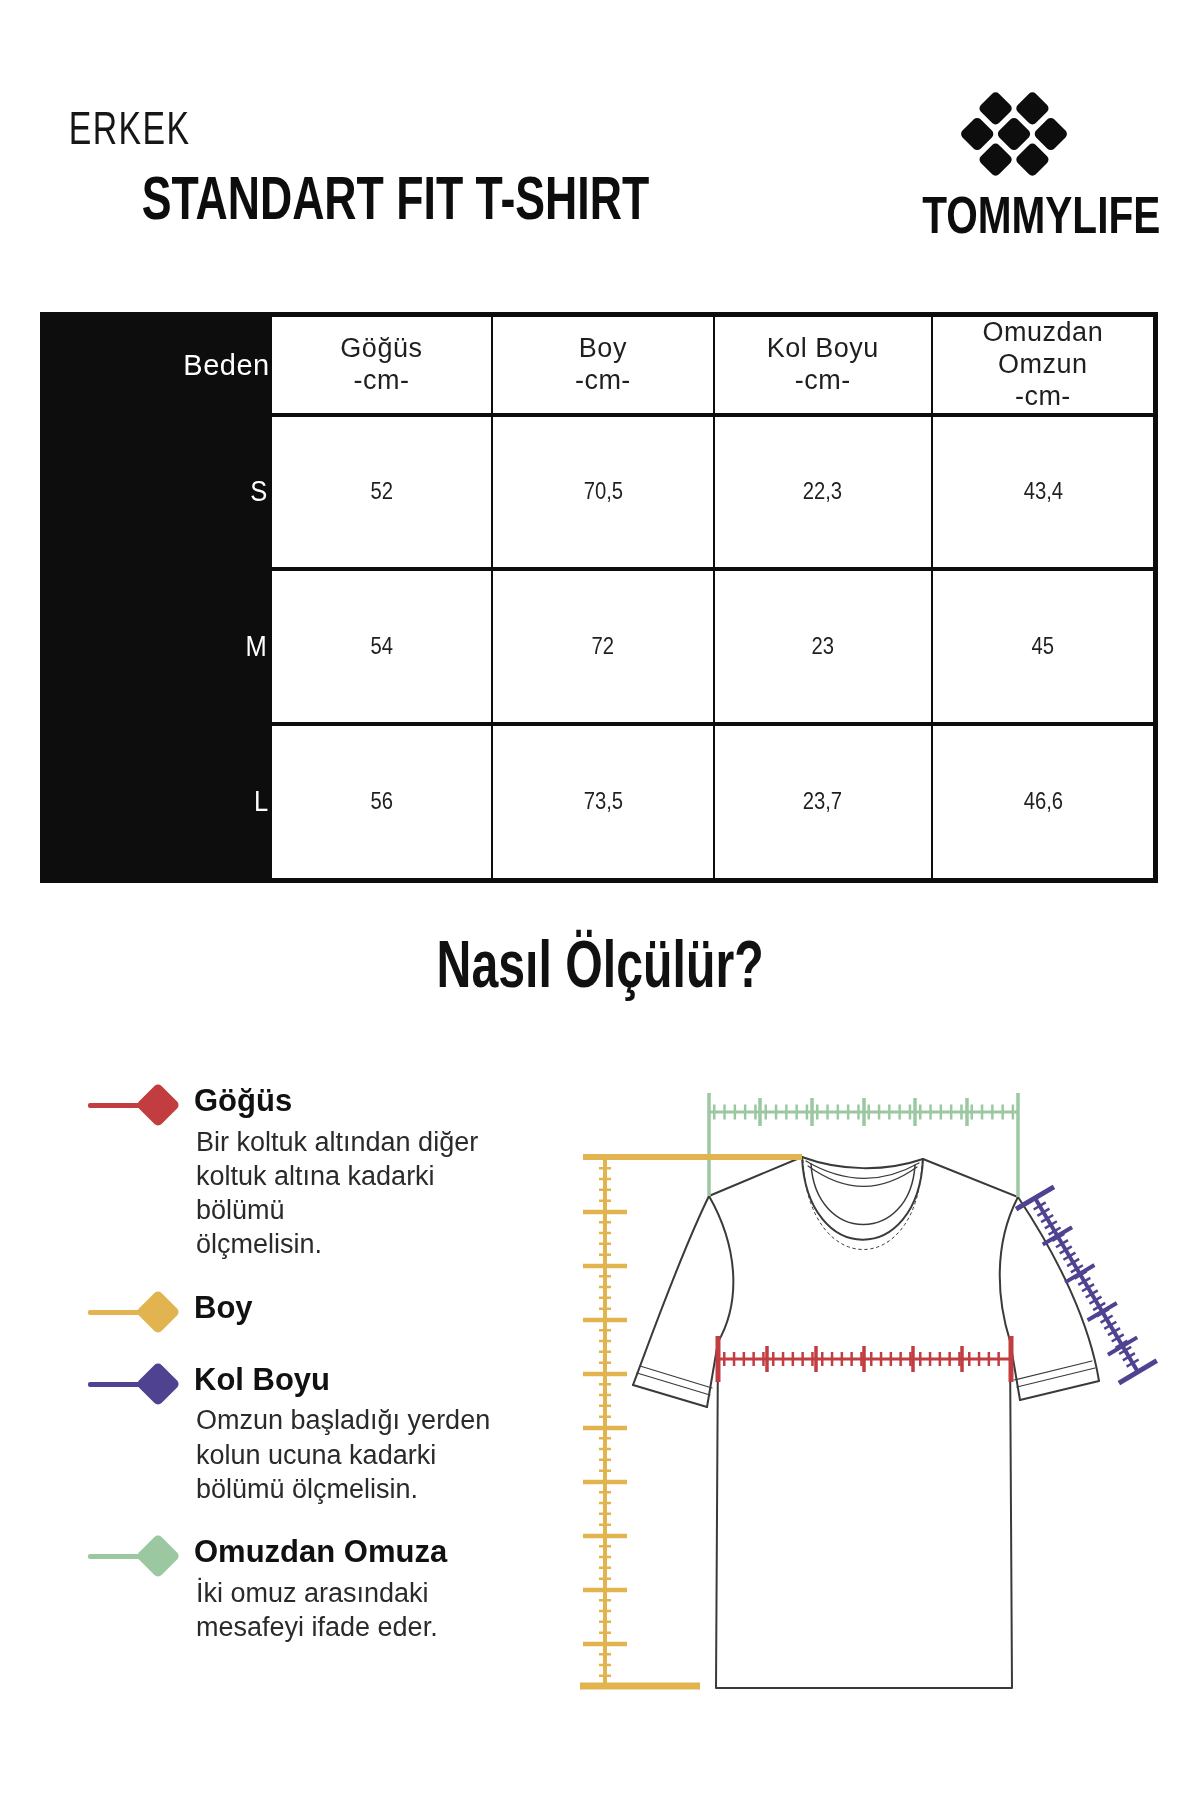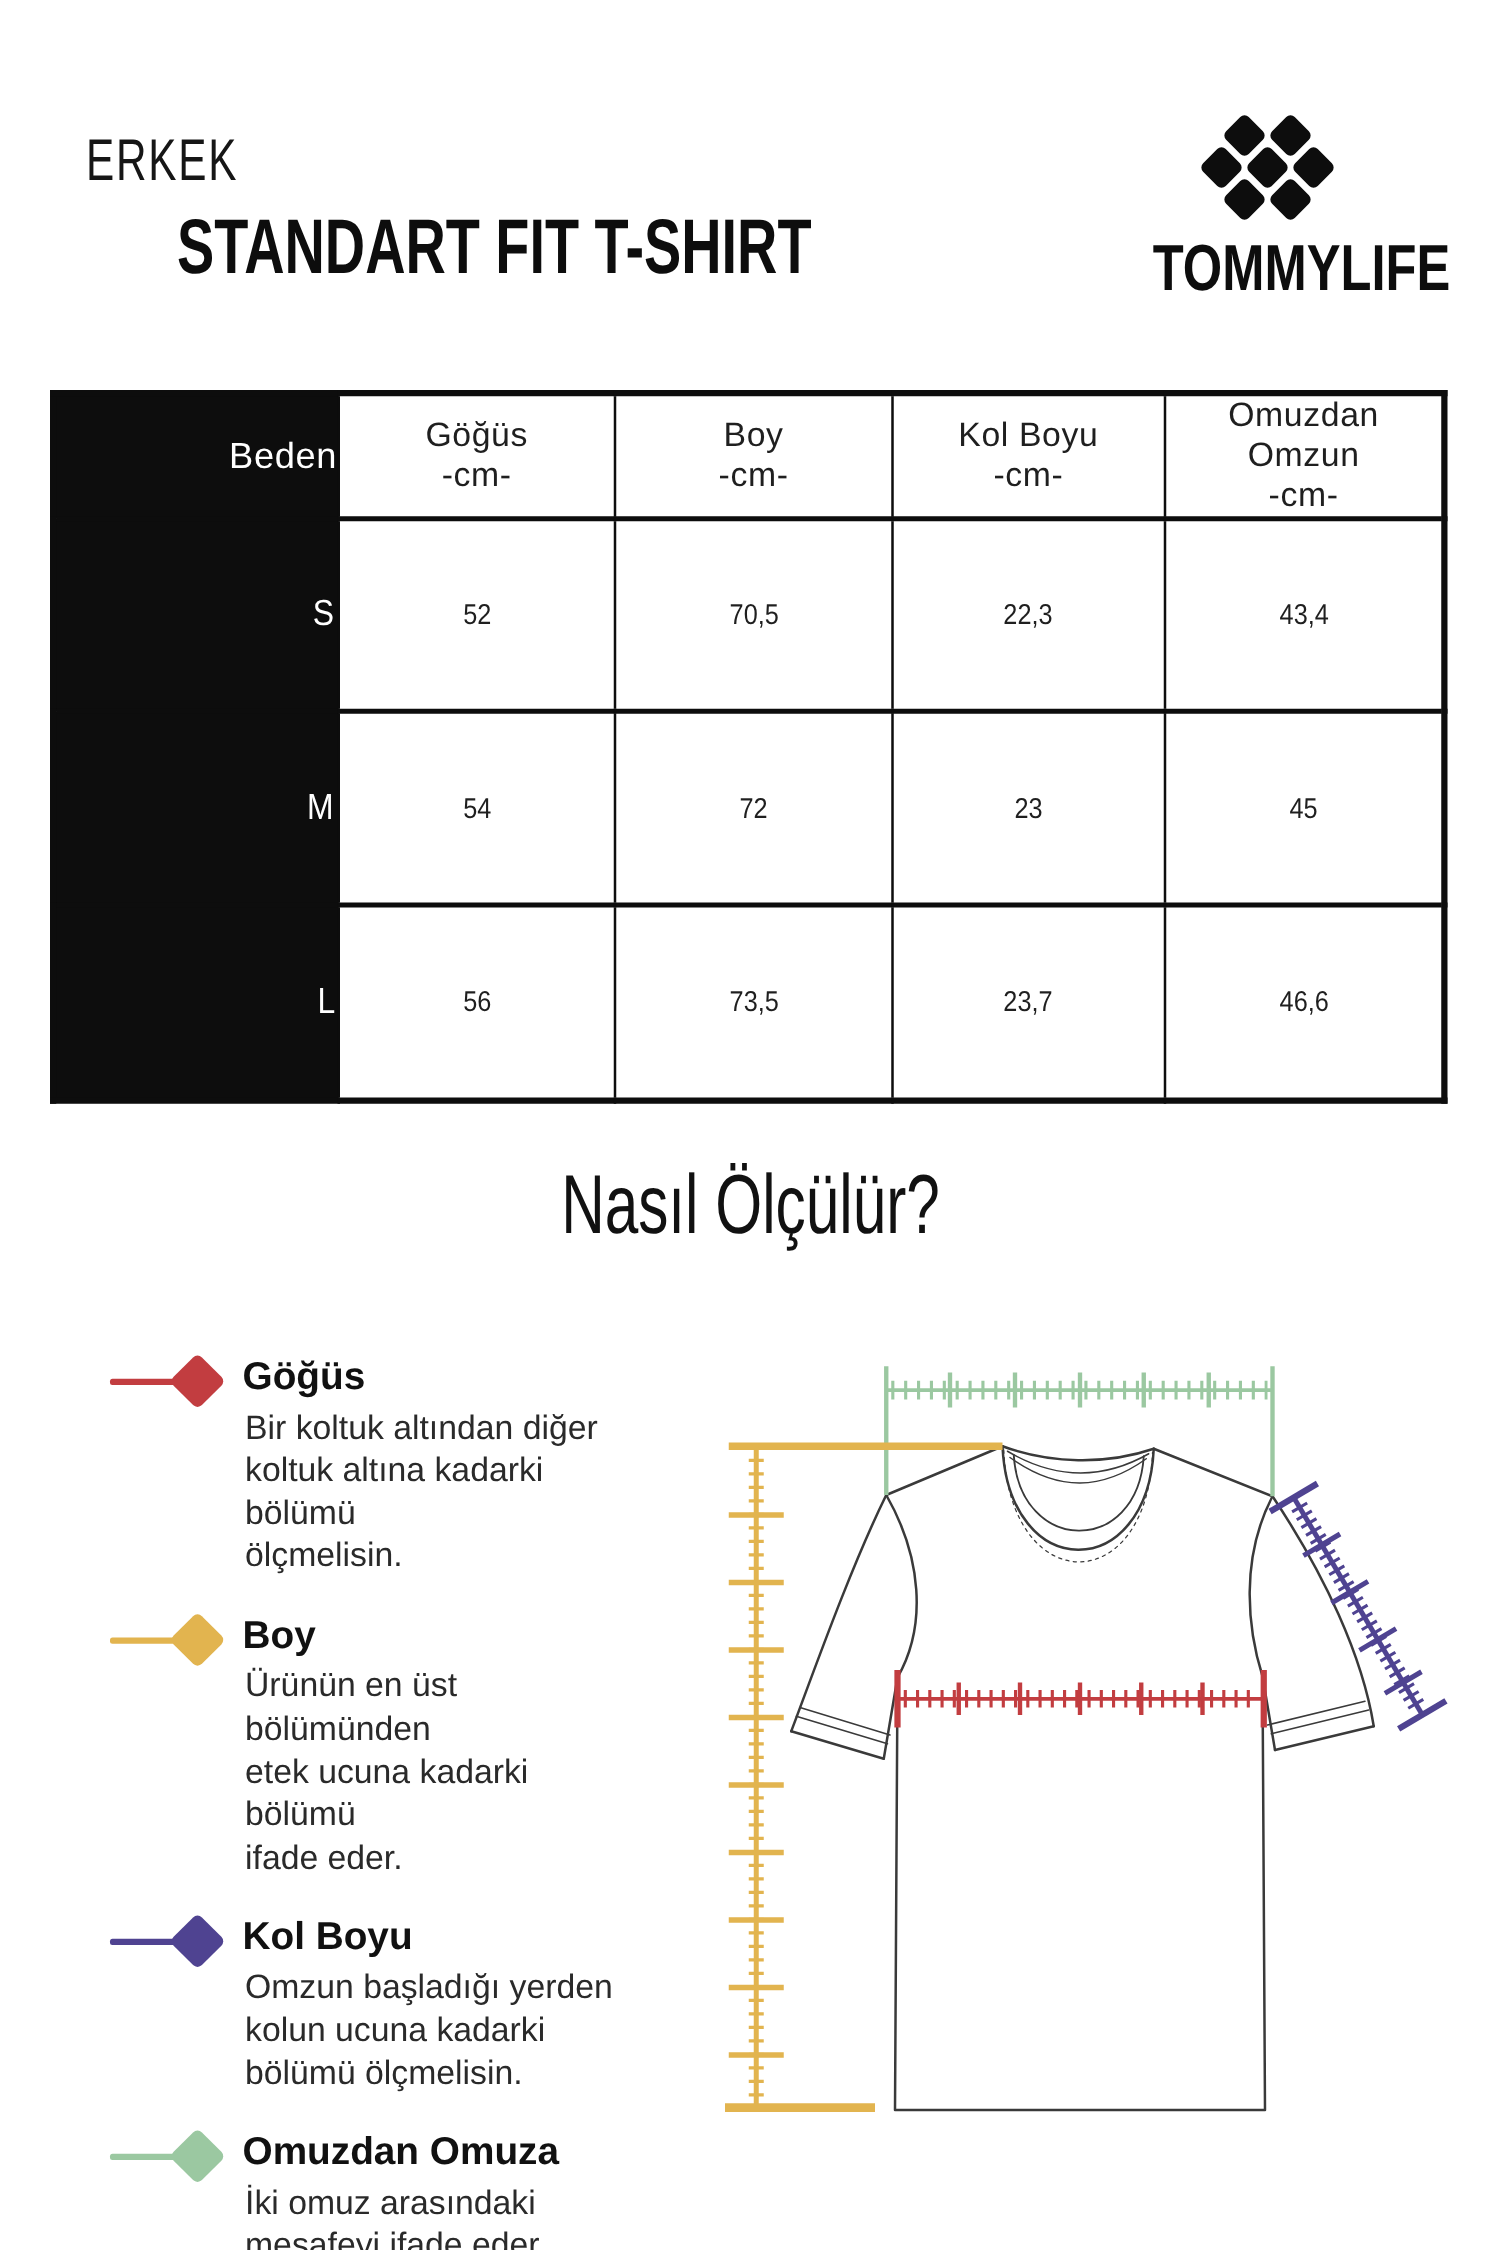--- a/index.html
+++ b/index.html
@@ -47,21 +47,21 @@
   .size-table td{font-size:23px;color:#1f1f1f;}
   .col-beden{background:#0d0d0d;color:#ffffff !important;}
   .size-table .col-beden{border-color:#0d0d0d;text-align:right;}
   th.col-beden{font-size:29px;color:#fff;}
   td.col-beden{font-size:29px;color:#fff;letter-spacing:1px;}
   .cnum{display:inline-block;transform:scaleX(.88);}
 
   
   .howto-title{
     position:absolute;left:0;top:925px;width:1200px;text-align:center;
-    font-size:67px;font-weight:400;color:#111;
+    font-size:67px;font-weight:700;color:#111;
   }
   .howto-title .cond{transform:scaleX(.72);transform-origin:50% 50%;}
 
   .legend{position:absolute;left:88px;top:1083px;width:420px;}
   .legend-item{display:flex;margin-bottom:26px;}
   .legend-marker{position:relative;width:102px;height:46px;flex:0 0 102px;}
   .m-line{position:absolute;left:0;top:20px;width:58px;height:5px;border-radius:2px;}
   .m-diamond{position:absolute;left:54px;top:6px;width:32px;height:32px;
     transform:rotate(45deg);border-radius:5px;}
   .legend-text{margin-left:4px;}
@@ -157,23 +157,20 @@
 ölçmelisin.</p>
     </div>
   </div>
   <div class="legend-item">
     <div class="legend-marker">
       <span class="m-line" style="background: rgb(226, 180, 79);"></span>
         <span class="m-diamond" style="background: rgb(226, 180, 79);"></span>
     </div>
     <div class="legend-text">
       <h3>Boy</h3>
-      <p>Ürünün en üst bölümünden
-etek ucuna kadarki bölümü
-ifade eder.</p>
     </div>
   </div>
   <div class="legend-item">
     <div class="legend-marker">
       <span class="m-line" style="background: rgb(79, 67, 145);"></span>
         <span class="m-diamond" style="background: rgb(79, 67, 145);"></span>
     </div>
     <div class="legend-text">
       <h3>Kol Boyu</h3>
       <p>Omzun başladığı yerden

